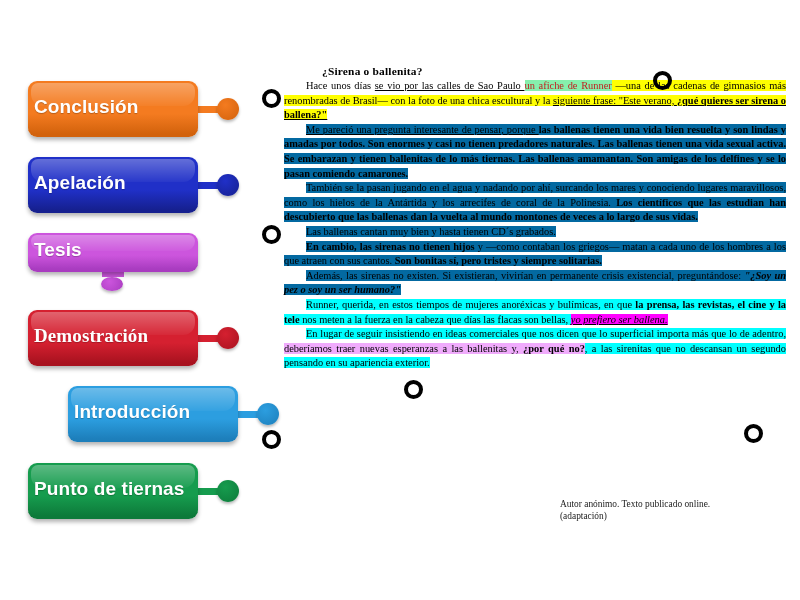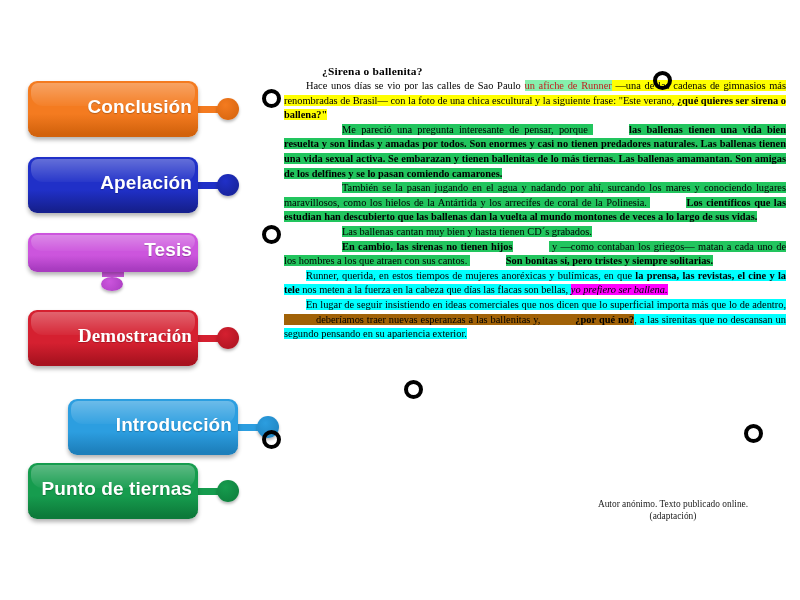--- a/index.html
+++ b/index.html
@@ -36,21 +36,21 @@
     height: 58px;
   }
 
   .label-chip {
     position: relative;
     width: 170px;
     height: 56px;
     border-radius: 9px;
     display: flex;
     align-items: center;
-    justify-content: flex-end;
+    justify-content: flex-start;
     text-align: center;
     color: #ffffff;
     font-size: 19px;
     font-weight: bold;
     line-height: 1.05;
     letter-spacing: .1px;
     box-sizing: border-box;
     padding: 2px 6px 4px 6px;
     box-shadow: 0 3px 4px rgba(0,0,0,.30);
     cursor: move;
@@ -104,40 +104,40 @@
     line-height: 15px;
     letter-spacing: .2px;
   }
 
   .para {
     text-indent: 22px;
     margin: 0;
   }
 
   .hl-yellow  { background: #ffff00; }
-  .hl-green   { background: #22c55e; margin-left: 36px; }
+  .hl-green   { background: #0369a1; }
   .hl-cyan    { background: #00ffff; }
   .hl-magenta { background: #ff00ff; }
   .hl-red     { background: #86efac; color: #c02020; }
-  .hl-grey    { background: #a16207; padding-left: 32px; }
+  .hl-grey    { background: #f0abfc; }
 
   .b  { font-weight: bold; }
   .i  { font-style: italic; }
-  .u  { }
+  .u  { text-decoration: underline; }
 
   #attribution {
     position: absolute;
     left: 560px;
     top: 498px;
     width: 226px;
     font-family: "Liberation Serif", serif;
     font-size: 9.4px;
     line-height: 12px;
     color: #1a1a1a;
-    text-align: center;
+    text-align: left;
   }
 
   
   .drop-ring {
     position: absolute;
     width: 19px;
     height: 19px;
     border: 4px solid #000000;
     border-radius: 50%;
     background: transparent;
@@ -177,21 +177,21 @@
     </div>
 
     <div class="label-row" style="top:309px;">
       <div class="label-chip" style="background: linear-gradient(rgb(213, 32, 48) 0%, rgb(213, 32, 48) 62%, rgb(168, 18, 31) 100%); border-bottom: 3px solid rgb(168, 18, 31); font-family: Liberation Serif, serif;">
         <span>Demostración</span>
       </div>
       <div class="stem" style="background: rgb(213, 32, 48);"></div>
       <div class="knob" style="background: radial-gradient(circle at 38% 32%, rgb(213, 32, 48), rgb(168, 18, 31));"></div>
     </div>
 
-    <div class="label-row" style="top:398px;padding-left:40px;">
+    <div class="label-row" style="top:385px;padding-left:40px;">
       <div class="label-chip" style="background: linear-gradient(rgb(44, 158, 224) 0%, rgb(44, 158, 224) 62%, rgb(29, 127, 187) 100%); border-bottom: 3px solid rgb(29, 127, 187);">
         <span>Introducción</span>
       </div>
       <div class="stem" style="background: rgb(44, 158, 224);"></div>
       <div class="knob" style="background: radial-gradient(circle at 38% 32%, rgb(44, 158, 224), rgb(29, 127, 187));"></div>
     </div>
 
     <div class="label-row" style="top:462px;">
       <div class="label-chip" style="background: linear-gradient(rgb(22, 156, 78) 0%, rgb(22, 156, 78) 62%, rgb(13, 122, 58) 100%); border-bottom: 3px solid rgb(13, 122, 58);">
         <span>Punto de tiernas</span>
@@ -209,20 +209,21 @@
     <p class="para"><span>Hace unos días </span><span class="u">se vio por las calles de Sao Paulo </span><span class="hl-red">un afiche de Runner</span><span class="hl-yellow"> —una de las cadenas de gimnasios más renombradas de Brasil— con la foto de una chica escultural y la </span><span class="hl-yellow u">siguiente frase: "Este verano, </span><span class="hl-yellow u b">¿qué quieres ser sirena o ballena?"</span></p>
 
     <p class="para"><span class="hl-green u">Me pareció una pregunta interesante de pensar, porque </span><span class="hl-green b">las ballenas tienen una vida bien resuelta y son lindas y amadas por todos. Son enormes y casi no tienen predadores naturales. Las ballenas tienen una vida sexual activa. Se embarazan y tienen ballenitas de lo más tiernas. Las ballenas amamantan. Son amigas de los delfines y se lo pasan comiendo camarones.</span></p>
 
     <p class="para"><span class="hl-green">También se la pasan jugando en el agua y nadando por ahí, surcando los mares y conociendo lugares maravillosos, como los hielos de la Antártida y los arrecifes de coral de la Polinesia. </span><span class="hl-green b">Los científicos que las estudian han descubierto que las ballenas dan la vuelta al mundo montones de veces a lo largo de sus vidas.</span></p>
 
     <p class="para"><span class="hl-green">Las ballenas cantan muy bien y hasta tienen CD´s grabados.</span></p>
 
     <p class="para"><span class="hl-green b">En cambio, las sirenas no tienen hijos</span><span class="hl-green"> y —como contaban los griegos— matan a cada uno de los hombres a los que atraen con sus cantos. </span><span class="hl-green b">Son bonitas sí, pero tristes y siempre solitarias.</span></p>
 
+    <p class="para"><span class="hl-green">Además, las sirenas no existen. Si existieran, vivirían en permanente crisis existencial, preguntándose: </span><span class="hl-green b i">"¿Soy un pez o soy un ser humano?"</span></p>
 
     <p class="para"><span class="hl-cyan">Runner, querida, en estos tiempos de mujeres anoréxicas y bulímicas, en que </span><span class="hl-cyan b">la prensa, las revistas, el cine y la tele</span><span class="hl-cyan"> nos meten a la fuerza en la cabeza que días las flacas son bellas, </span><span class="hl-magenta i u">yo prefiero ser ballena.</span></p>
 
     <p class="para"><span class="hl-cyan">En lugar de seguir insistiendo en ideas comerciales que nos dicen que lo superficial importa más que lo de adentro, </span><span class="hl-grey">deberíamos traer nuevas esperanzas a las ballenitas y, </span><span class="hl-grey b">¿por qué no?</span><span class="hl-cyan">, a las sirenitas que no descansan un segundo pensando en su apariencia exterior.</span></p>
 
 
   </div>
 
   <div id="attribution">
     <div>Autor anónimo. Texto publicado online.</div>

